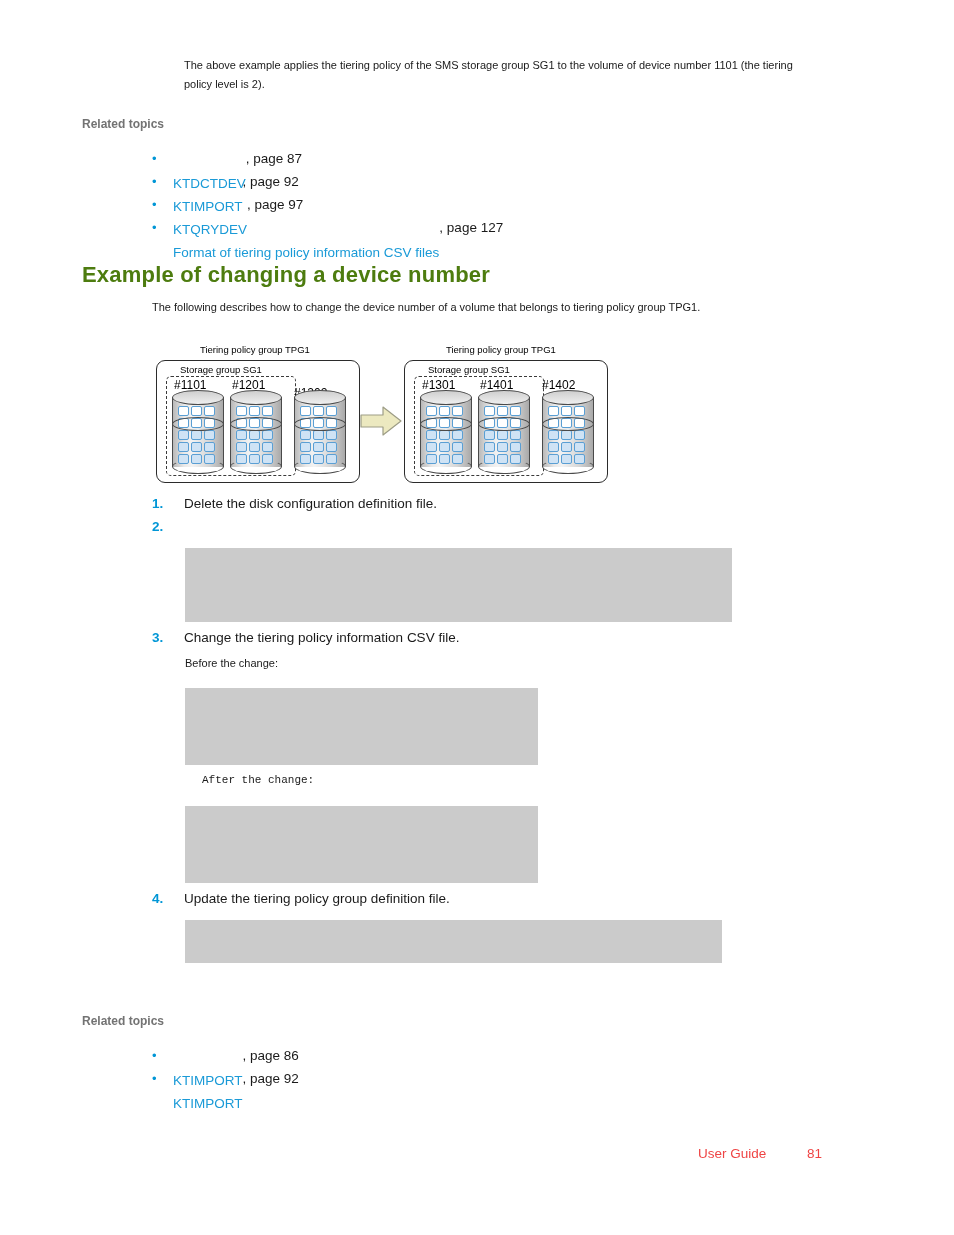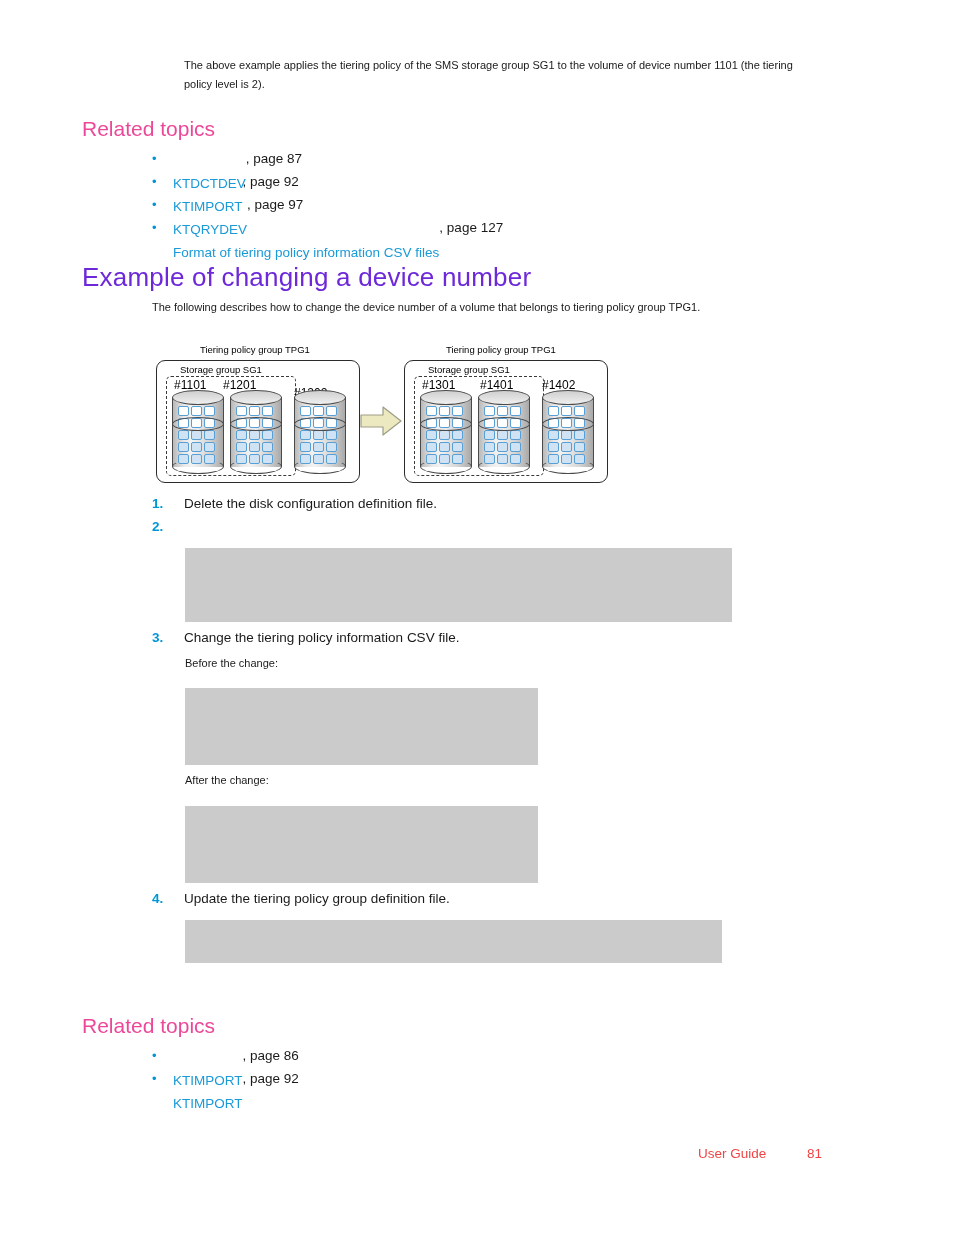--- a/index.html
+++ b/index.html
@@ -22,30 +22,30 @@
 
   
   .body-text {
     position: absolute;
     font-size: 11px;
     line-height: 19px;
     color: #1a1a1a;
   }
   .h1 {
     position: absolute;
-    font-size: 26px;
-    color: #6d28d9;
-    font-weight: 400;
+    font-size: 22px;
+    color: #4d7c0f;
+    font-weight: 700;
     letter-spacing: .2px;
   }
   .h2 {
     position: absolute;
-    font-size: 21px;
-    color: #ec4899;
-    font-weight: 400;
+    font-size: 12px;
+    color: #737373;
+    font-weight: 700;
   }
 
   
   .bullets {
     position: absolute;
     font-size: 13.5px;
     line-height: 23px;
   }
   .bullet-row {
     display: flex;
@@ -239,21 +239,21 @@
   <div class="body-text" style="left:152px; top:298px; width:680px;">The following describes how to change the device number of a volume that belongs to tiering policy group TPG1.</div>
 
   <div class="figure">
 
     <div class="fig-title" style="left:50px; top:2px;">Tiering policy group TPG1</div>
     <div class="tpg-box" style="left:6px; top:18px; width:202px; height:121px;"></div>
     <div class="sg-label" style="left:30px; top:22px;">Storage group SG1</div>
     <div class="sg-dash" style="left:16px; top:34px; width:128px; height:98px;"></div>
 
     <div class="dev-label" style="left:24px; top:36px;">#1101</div>
-    <div class="dev-label" style="left:73px; top:36px;text-align:center;">#1201</div>
+    <div class="dev-label" style="left:82px; top:36px;text-align:center;">#1201</div>
     <div class="dev-label" style="left:144px; top:44px;">#1202</div>
 
     <div class="cyl" style="left:22px; top:48px;">
       <div class="cyl-body"></div>
       <div class="cyl-grid">
         <span class="cell white"></span>
         <span class="cell white"></span>
         <span class="cell white"></span>
         <span class="cell white"></span>
         <span class="cell white"></span>
@@ -422,21 +422,21 @@
 
   <div class="step" style="left:152px; top:628px; width:640px;">
     <span class="step-num">3.</span>
     <span class="step-text">Change the tiering policy information CSV file.</span>
   </div>
 
   <div class="body-text" style="left:185px; top:654px;">Before the change:</div>
 
   <div class="code-block" style="left:185px; top:688px; width:353px; height:77px;"></div>
 
-  <div class="body-text" style="left:185px; top:771px;">After the change:</div>
+  <div class="body-text" style="left:202px; top:771px;font-family:Liberation Mono, monospace;">After the change:</div>
 
   <div class="code-block" style="left:185px; top:806px; width:353px; height:77px;"></div>
 
   <div class="step" style="left:152px; top:889px; width:640px;">
     <span class="step-num">4.</span>
     <span class="step-text">Update the tiering policy group definition file.</span>
   </div>
 
   <div class="code-block" style="left:185px; top:920px; width:537px; height:43px;"></div>
 

